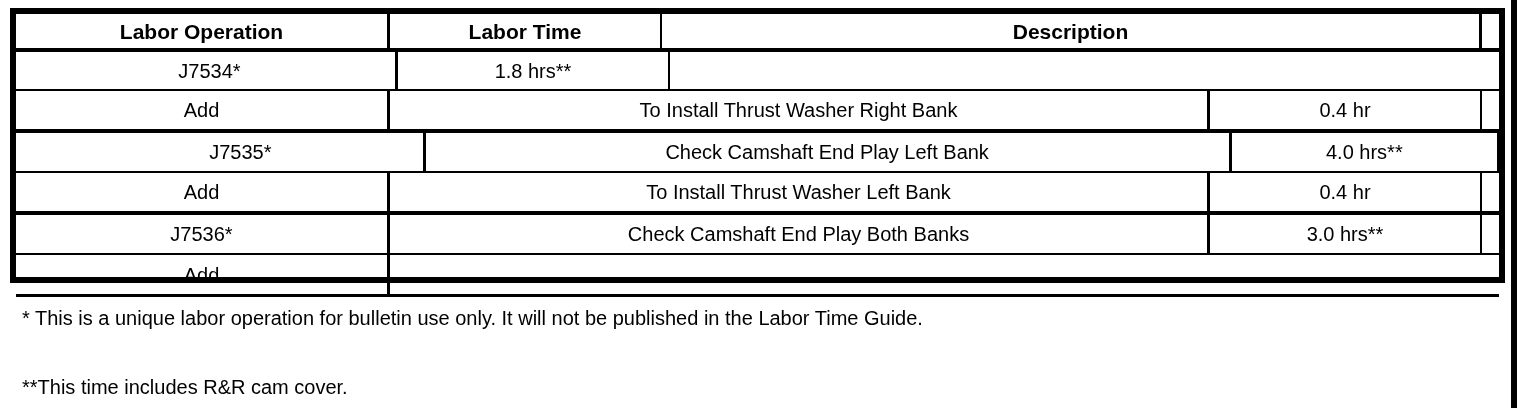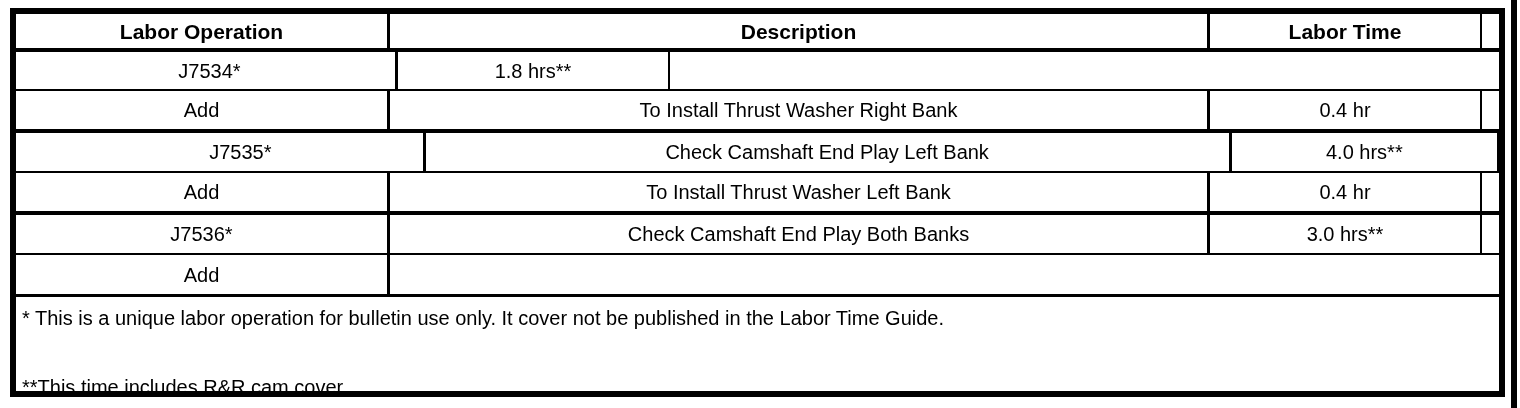--- a/index.html
+++ b/index.html
@@ -13,21 +13,21 @@
     position: relative;
     overflow: hidden;
     font-family: "Liberation Sans", sans-serif;
     color: #000000;
   }
   .labor-table {
     position: absolute;
     left: 10px;
     top: 8px;
     width: 1495px;
-    height: 389px;
+    height: 275px;
     border: 6px solid #000000;
     box-sizing: border-box;
     display: flex;
     flex-direction: column;
     background: #ffffff;
   }
   .t-row {
     display: flex;
     flex-direction: row;
     box-sizing: border-box;
@@ -86,22 +86,22 @@
     background: #000000;
   }
 </style>
 </head>
 <body>
 
 <div class="labor-table">
 
   <div class="t-row header">
     <div class="cell col-op">Labor Operation</div>
+    <div class="cell col-time">Labor Time</div>
     <div class="cell col-desc">Description</div>
-    <div class="cell col-time">Labor Time</div>
     <div class="cell col-pad"></div>
   </div>
 
   <div class="t-row r1 thin-sep">
     <div class="cell col-op">J7534*</div>
     <div class="cell col-time">1.8 hrs**</div>
     <div class="cell col-pad"></div>
   </div>
 
   <div class="t-row r2 thick-sep">
@@ -131,19 +131,19 @@
     <div class="cell col-time">3.0 hrs**</div>
     <div class="cell col-pad"></div>
   </div>
 
   <div class="t-row r6 med-sep">
     <div class="cell col-op">Add</div>
     <div class="cell col-pad"></div>
   </div>
 
   <div class="footnote-row">
-    <p>* This is a unique labor operation for bulletin use only. It cover not be published in the Labor Time Guide.</p>
+    <p>* This is a unique labor operation for bulletin use only. It will not be published in the Labor Time Guide.</p>
     <p>**This time includes R&amp;R cam cover.</p>
   </div>
 
 </div>
 
 <div class="stray-vertical-line"></div>
 
 </body></html>

